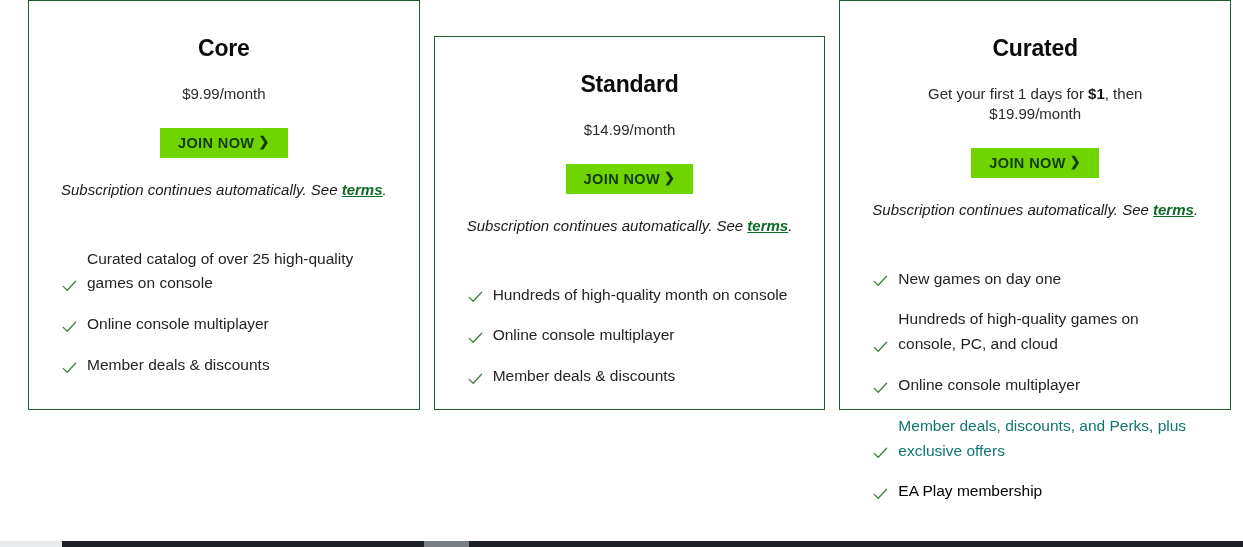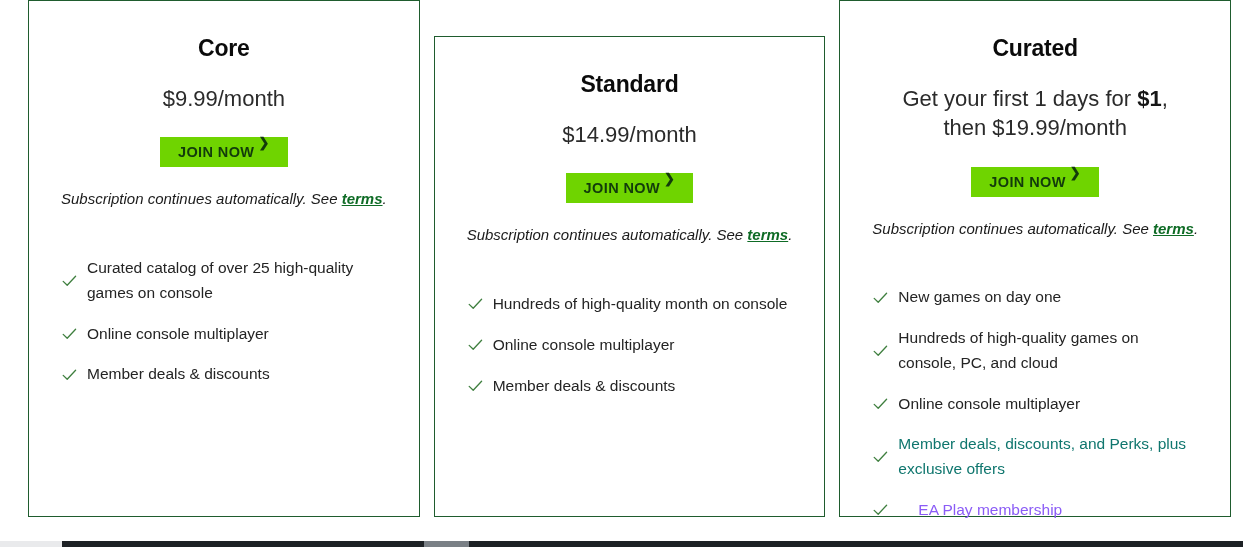--- a/index.html
+++ b/index.html
@@ -13,21 +13,21 @@
     font-family: "Liberation Sans", sans-serif;
     overflow: hidden;
     position: relative;
   }
 
   #plans {
     position: absolute;
     left: 20px;
     top: 0px;
     width: 1203px;
-    height: 517px;
+    height: 410px;
     display: flex;
     gap: 14px;
     padding-left: 8px;
   }
 
   .card {
     flex: 1 1 0;
     border: 1px solid #1f5c2e;
     border-top: 1px solid #1f5c2e;
     box-sizing: border-box;
@@ -43,41 +43,42 @@
     font-size: 23px;
     font-weight: bold;
     color: #0b0b0b;
     letter-spacing: -0.2px;
     margin-top: 36px;
     line-height: 1;
     text-align: center;
   }
 
   .plan-price {
-    font-size: 22px;
+    font-size: 15px;
     color: #2b2b2b;
     margin-top: 24px;
     text-align: center;
     line-height: 1.33;
     max-width: 300px;
   }
   .plan-price b { font-weight: bold; color: #161616; }
 
   .join-btn {
     margin-top: 24px;
     background: #6fd400;
     border: 0;
     color: #123b0b;
     font-size: 14.5px;
     font-weight: bold;
     letter-spacing: 0.4px;
     padding: 0 18px;
     height: 30px;
     line-height: 30px;
     display: flex;
+    align-items: center;
     gap: 4px;
     cursor: pointer;
     font-family: "Liberation Sans", sans-serif;
   }
   .join-btn .chev {
     font-size: 13px;
     font-weight: bold;
     line-height: 1;
     transform: translateY(-1px);
   }
@@ -103,21 +104,21 @@
     width: 100%;
     padding: 0 30px 0 33px;
     box-sizing: border-box;
     list-style: none;
     display: flex;
     flex-direction: column;
     gap: 16px;
   }
   .feature {
     display: flex;
-    align-items: center;
+    align-items: flex-end;
     gap: 10px;
     font-size: 15.5px;
     color: #242424;
     line-height: 1.6;
   }
   .check {
     flex: 0 0 auto;
     width: 15px;
     height: 18px;
     margin-top: 2px;
@@ -255,21 +256,21 @@
             </svg>
           </span>
           <span style="color: #0f766e;">Member deals, discounts, and Perks, plus exclusive offers</span>
         </li>
         <li class="feature">
           <span class="check">
             <svg width="15" height="16" viewBox="0 0 15 16" fill="none">
               <path d="M1.2 8.4 L5.2 12.2 L13.6 3.2" stroke="#3f7f3f" stroke-width="1.3" stroke-linecap="round" stroke-linejoin="round"></path>
             </svg>
           </span>
-          <span style="color: #8b5cf6; margin-left: 20px;">EA Play membership</span>
+          <span style="color: #000000;">EA Play membership</span>
         </li>
       </ul>
     </div>
   </div>
 
 <div id="bottom-bar">
   <div class="seg seg-light" style="left:0px;width:62px;"></div>
   <div class="seg seg-dark" style="left:62px;width:362px;"></div>
   <div class="seg seg-gray" style="left:424px;width:45px;"></div>
   <div class="seg seg-dark" style="left:469px;width:774px;"></div>

